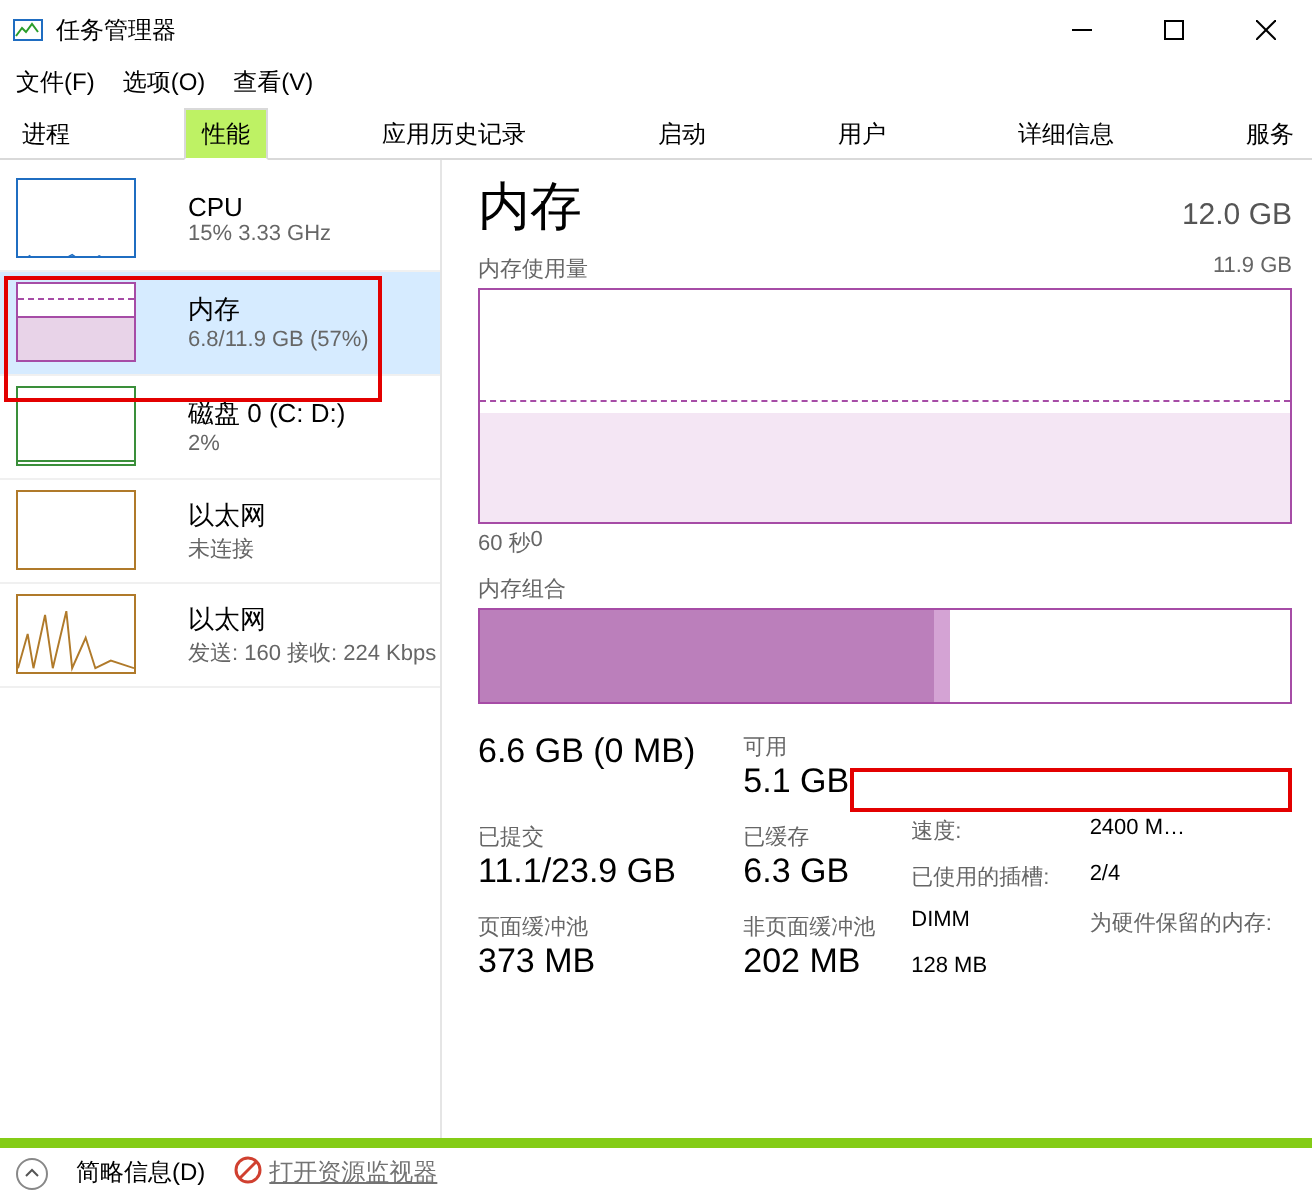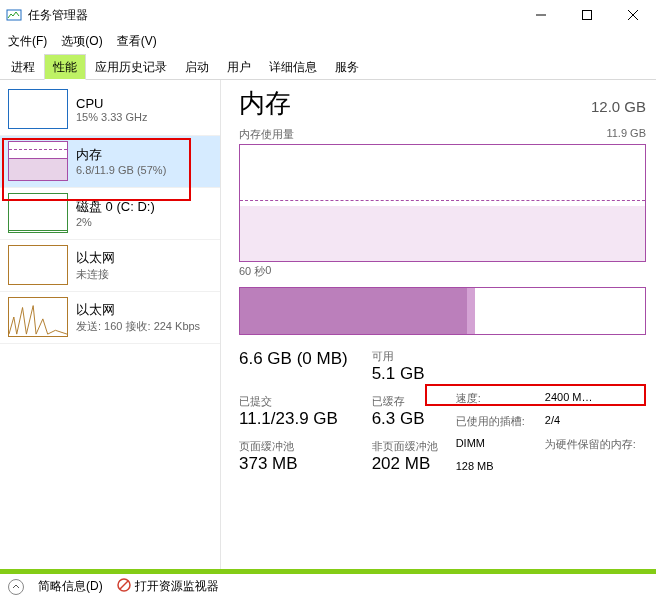--- a/index.html
+++ b/index.html
@@ -7,28 +7,28 @@
 
 .titlebar { height: 30px; display: flex; align-items: center; padding: 0 0 0 6px; }
 .titlebar-icon { width: 16px; height: 16px; margin-right: 6px; }
 .titlebar-title { font-size: 12px; flex: 1; }
 .winbtns { display: flex; }
 .winbtn { width: 46px; height: 30px; display: flex; align-items: center; justify-content: center; }
 .winbtn svg { width: 10px; height: 10px; }
 
 .menubar { height: 22px; display: flex; align-items: center; padding: 0 8px; gap: 14px; font-size: 12px; }
 
-.tabbar { height: 26px; border-bottom: 1px solid #d9d9d9; display: flex; font-size: 12px; padding-left: 2px; margin-top: 2px; }
+.tabbar { height: 26px; border-bottom: 1px solid #d9d9d9; display: flex; font-size: 12px; padding-left: 2px; margin-top: 2px; gap: 48px; }
 .tab { padding: 4px 8px 3px; border: 1px solid transparent; }
 .tab.active { border: 1px solid #d9d9d9; border-bottom-color: #fff; background: #bef264; margin-bottom: -1px; }
 
 .content { display: flex; height: calc(100% - 30px - 22px - 26px - 30px); }
 
 .sidebar { width: 221px; border-right: 1px solid #e5e5e5; padding-top: 4px; overflow: hidden; }
-.side-item { display: flex; padding: 5px 0 6px 8px; gap: 8px; border-bottom: 1px solid #f0f0f0; }
+.side-item { display: flex; padding: 5px 0 6px 8px; gap: 26px; border-bottom: 1px solid #f0f0f0; }
 .side-item.selected { background: #d6ebff; }
 .side-thumb { width: 60px; height: 40px; border: 1px solid #1f6dc1; background: #fff; position: relative; overflow: hidden; flex-shrink: 0; }
 .side-thumb.cpu { border-color: #1f6dc1; }
 .side-thumb.mem { border-color: #a64ca6; }
 .side-thumb.disk { border-color: #3a8f3a; }
 .side-thumb.eth { border-color: #b07a2a; }
 .side-meta { display: flex; flex-direction: column; justify-content: center; }
 .side-name { font-size: 13px; }
 .side-sub { font-size: 11px; color: #666; white-space: nowrap; }
 
@@ -52,21 +52,21 @@
 
 .stats { display: flex; margin-top: 14px; gap: 18px; }
 .stats-left { display: grid; grid-template-columns: auto auto; column-gap: 24px; row-gap: 10px; }
 .stat-block { display: flex; flex-direction: column; }
 .stat-label { font-size: 11px; color: #666; }
 .stat-val { font-size: 17px; }
 .stats-right { flex:1; font-size: 11px; display: grid; grid-template-columns: auto auto; row-gap: 6px; column-gap: 10px; padding-top: 4px; margin-top: 38px; }
 .stats-right .k { color: #666; white-space: nowrap; }
 
 .footer { position: absolute; bottom: 0; left: 0; right: 0; height: 30px; border-top: 5px solid #84cc16; display: flex; align-items: center; padding: 0 8px; gap: 14px; font-size: 12px; }
-.footer .link { color: #000000; display: flex; align-items: center; gap: 4px; }
+.footer .link { color: #737373; display: flex; align-items: center; gap: 4px; text-decoration: underline; }
 .chev-icon { width:16px; height:16px; border:1px solid #888; border-radius:50%; display:flex; align-items:center; justify-content:center; }
 
 .cpu-line { position:absolute; bottom:0; left:0; right:0; height:20%; }
 .cpu-line svg { width:100%; height:100%; }
 .mem-fill { position:absolute; left:0; right:0; bottom:0; height:57%; background:#e8d3e8; border-top:1px solid #a64ca6; }
 .mem-fill::before {content:""; position:absolute; left:0; right:0; top:-10px; border-top:1px dashed #a64ca6;}
 .disk-line { position:absolute; left:0; right:0; bottom:0; height:5%; border-top:1px solid #3a8f3a; }
 .eth-graph svg { width:100%; height:100%; }
 </style>
 </head>
@@ -175,20 +175,21 @@
     </div>
     <div class="chart-label">
       <span>内存使用量</span>
       <span>11.9 GB</span>
     </div>
     <div class="chart-usage"></div>
     <div class="chart-x">
       <span>60 秒</span>
       <span>0</span>
     </div>
+    <div class="chart-comp-label">内存组合</div>
     <div class="chart-comp">
       <div class="comp-used"></div>
         <div class="comp-mod"></div>
     </div>
 
     <div class="stats">
       <div class="stats-left">
         <div class="stat-block">
           <span class="stat-val">6.6 GB (0 MB)</span>
         </div>

